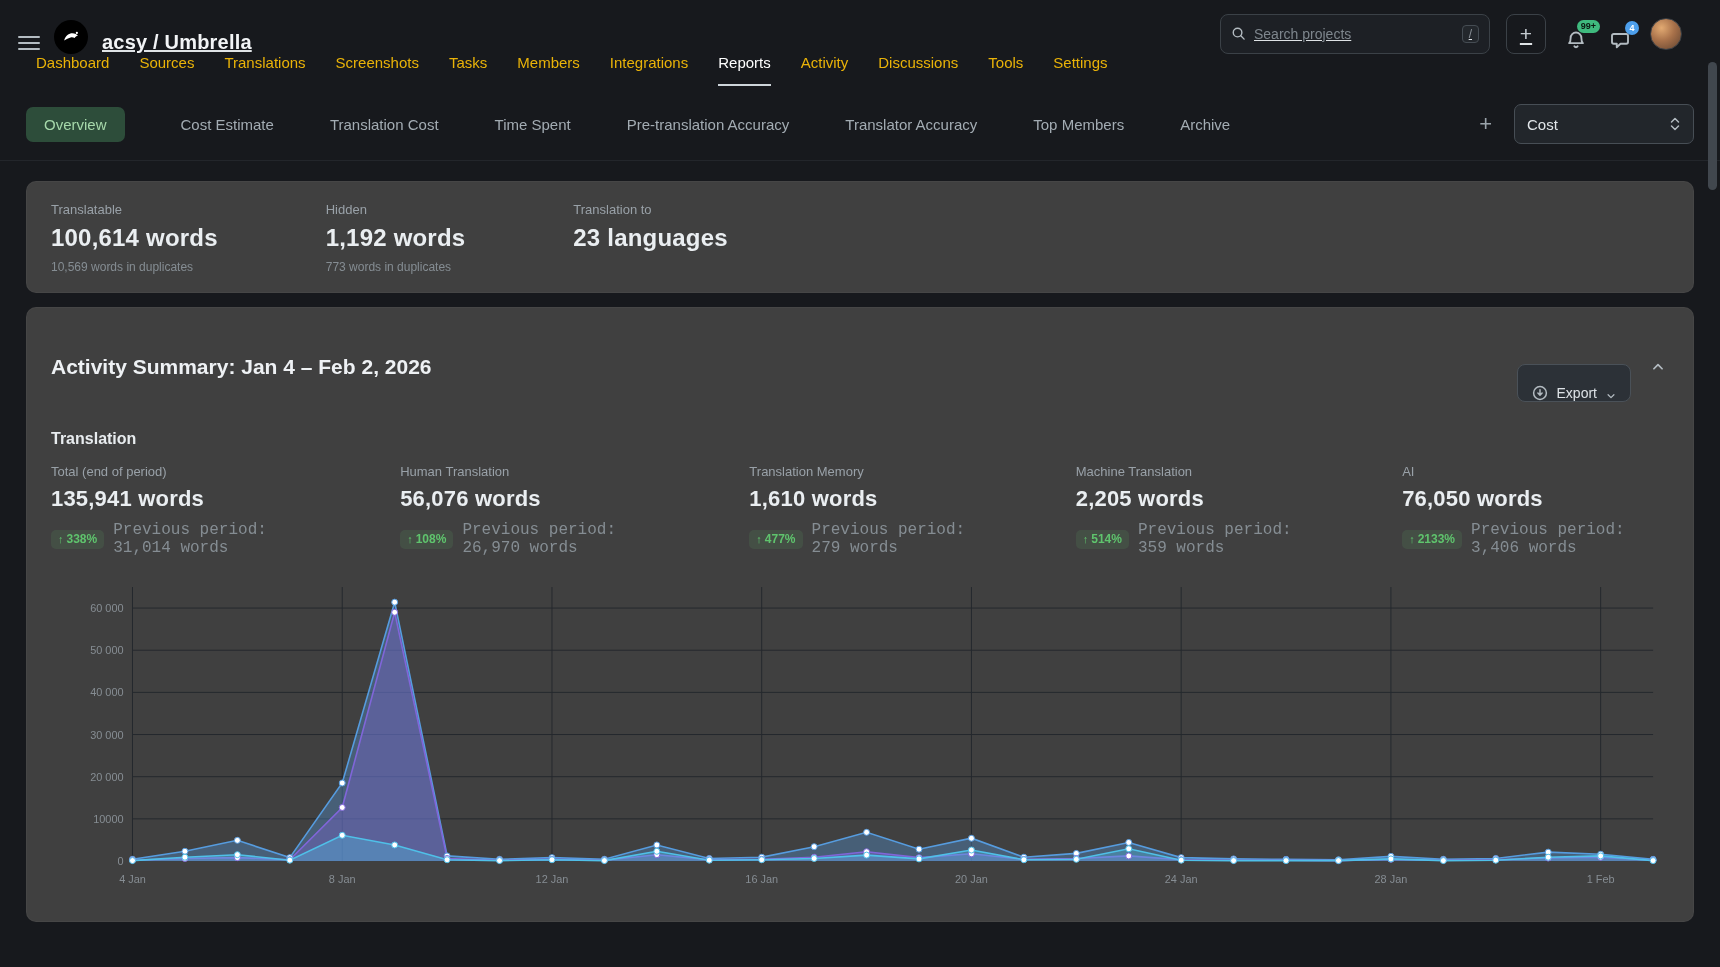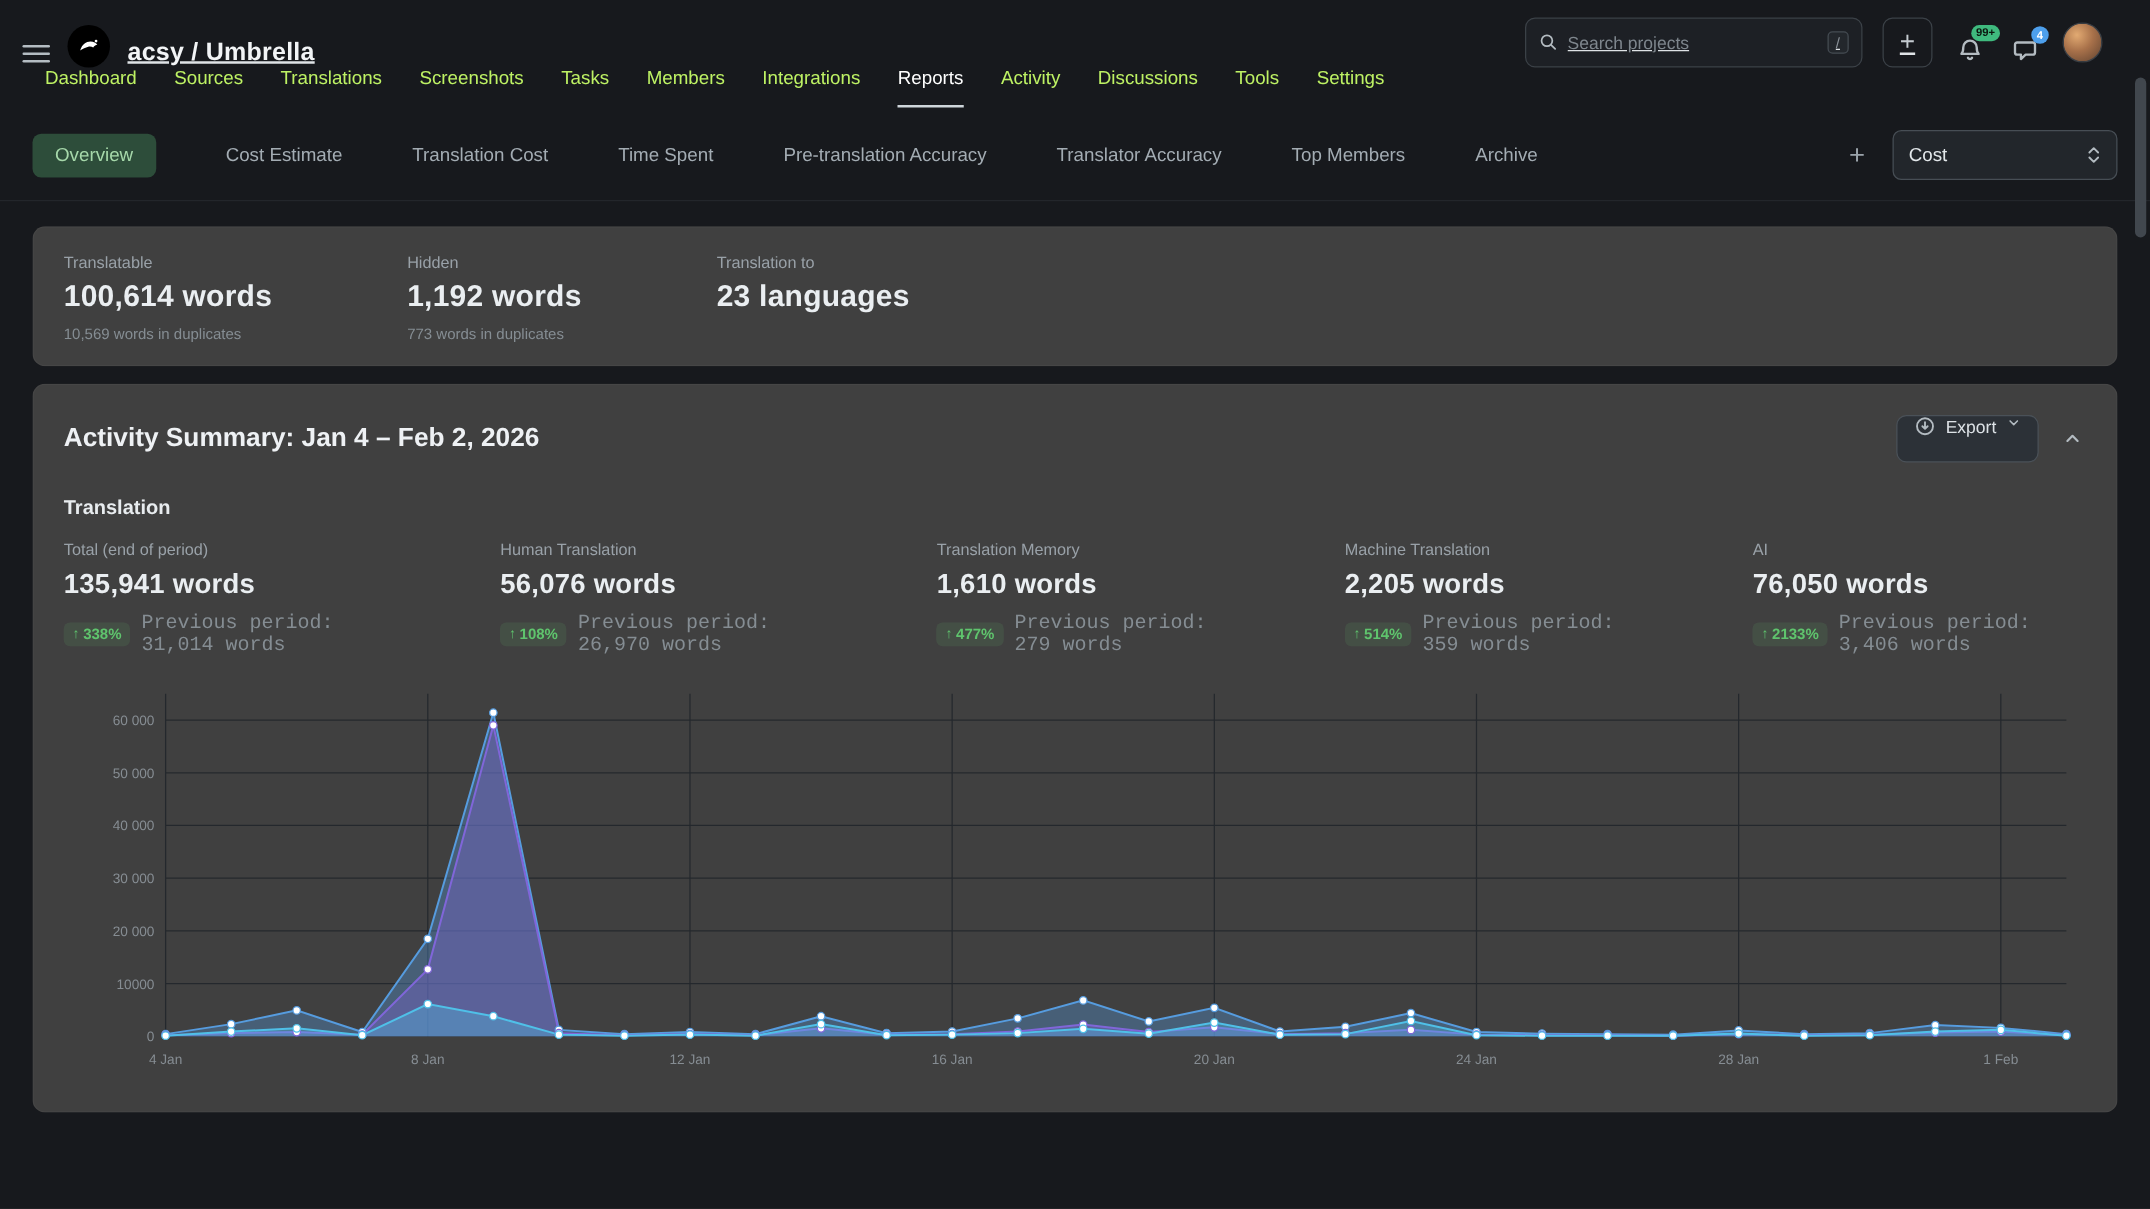--- a/index.html
+++ b/index.html
@@ -24,42 +24,42 @@
   .kbd { padding:1px 6px; border:1px solid #454c53; border-radius:4px; color:#8a9198; font-size:12px; background:#23272c; }
   .sq-btn { width:40px; height:40px; border:1px solid #3b4147; border-radius:8px; display:flex; align-items:center; justify-content:center; color:#c4cbd0; font-size:21px; background:transparent; cursor:pointer; line-height:1; }
   .icon-wrap { position:relative; width:28px; height:28px; display:flex; align-items:center; justify-content:center; cursor:pointer;margin-top:13px; }
   .badge-green { position:absolute; top:-6px; right:-10px; background:#3fba7e; color:#0c1810; font-size:9px; font-weight:700; padding:2px 4px; border-radius:8px; line-height:1; }
   .badge-blue { position:absolute; top:-5px; right:-5px; background:#4d9fec; color:#fff; font-size:9px; font-weight:700; width:14px; height:14px; border-radius:50%; display:flex; align-items:center; justify-content:center; line-height:1; }
   .avatar { width:32px; height:32px; border-radius:50%; cursor:pointer;
     background:radial-gradient(circle at 35% 30%, #e2aa72 0%, #a8714a 45%, #5f4230 100%);
     border:1px solid #3a3f45; }
   
   .mainnav { display:flex; gap:30px; padding-left:36px; height:40px; align-items:flex-start; }
-  .nav-item { color:#bef264; font-size:15px; padding-bottom:13px; border-bottom:2px solid transparent; cursor:pointer; white-space:nowrap; }
+  .nav-item { color:#eab308; font-size:15px; padding-bottom:13px; border-bottom:2px solid transparent; cursor:pointer; white-space:nowrap; }
   .nav-item.active { color:#ffffff; border-bottom-color:#ced5da; }
   
   .subnav { display:flex; align-items:center; gap:56px; padding:10px 26px 16px 26px; border-bottom:1px solid #23262b; }
   .subtab { color:#a3acb3; font-size:15px; cursor:pointer; white-space:nowrap; }
   .subtab.active { background:#2d4d3a; color:#a6d8aa; padding:9px 18px; border-radius:7px; }
   .subnav-right { margin-left:auto; display:flex; align-items:center; gap:22px; }
   .plus-mini { color:#9aa3aa; font-size:22px; cursor:pointer; line-height:1; }
   .unit-select { display:flex; align-items:center; justify-content:space-between; width:180px; height:40px; background:#22262b; border:1px solid #474e55; border-radius:7px; padding:0 12px; color:#e2e7ea; font-size:15px; cursor:pointer; }
   
   .content { padding:0 26px; }
   .card { background:#404040; border-radius:10px; border:1px solid rgba(255,255,255,0.03); }
   .summary-card { margin-top:20px; padding:20px 24px 18px; display:flex; gap:108px; }
   .stat-label { font-size:13px; color:#99a1a8; margin-bottom:7px; }
   .stat-value { font-size:24px; color:#eaeef1; font-weight:600; letter-spacing:.2px; }
   .stat-sub { font-size:12px; color:#858d93; margin-top:8px; min-height:14px; }
   
   .activity-card { margin-top:14px; padding:24px 24px 30px; }
   .activity-header { display:flex; align-items:center; }
   .activity-title { font-size:21px; font-weight:700; color:#eef1f4; }
   .activity-actions { margin-left:auto; display:flex; align-items:center; gap:16px; }
-  .export-btn { display:flex; align-items:flex-start; gap:9px; height:38px; padding:0 14px; background:#2c3137; border:1px solid #4a5158; border-radius:8px; color:#dde2e6; font-size:14px; cursor:pointer; }
+  .export-btn { display:flex; align-items:flex-end; gap:9px; height:38px; padding:0 14px; background:#2c3137; border:1px solid #4a5158; border-radius:8px; color:#dde2e6; font-size:14px; cursor:pointer;margin-top:32px; }
   .collapse-btn { background:none; border:none; color:#9aa2a9; cursor:pointer; display:flex; align-items:center; padding:4px; }
   .section-title { font-size:16px; font-weight:700; color:#e8ecef; margin:28px 0 16px; }
   .tstats { display:flex; gap:80px; }
   .tstat .stat-value { font-size:22px; }
   .change-row { display:flex; align-items:center; gap:9px; margin-top:9px; }
   .change-badge { display:flex; align-items:center; gap:3px; background:rgba(102,187,106,0.13); color:#5fc46d; font-size:12px; font-weight:600; padding:2.5px 7px; border-radius:5px; }
   .up-arrow { font-size:11px; }
   .prev { font-size:16px; color:#858d93;font-family:Liberation Mono, monospace; }
   .breakdown { margin-top:26px; border:1px solid #3a4046; border-radius:9px; height:68px; display:flex; align-items:center; padding:0 22px; cursor:pointer; background:transparent; }
   .breakdown-label { font-size:15px; color:#d9dee2; }

